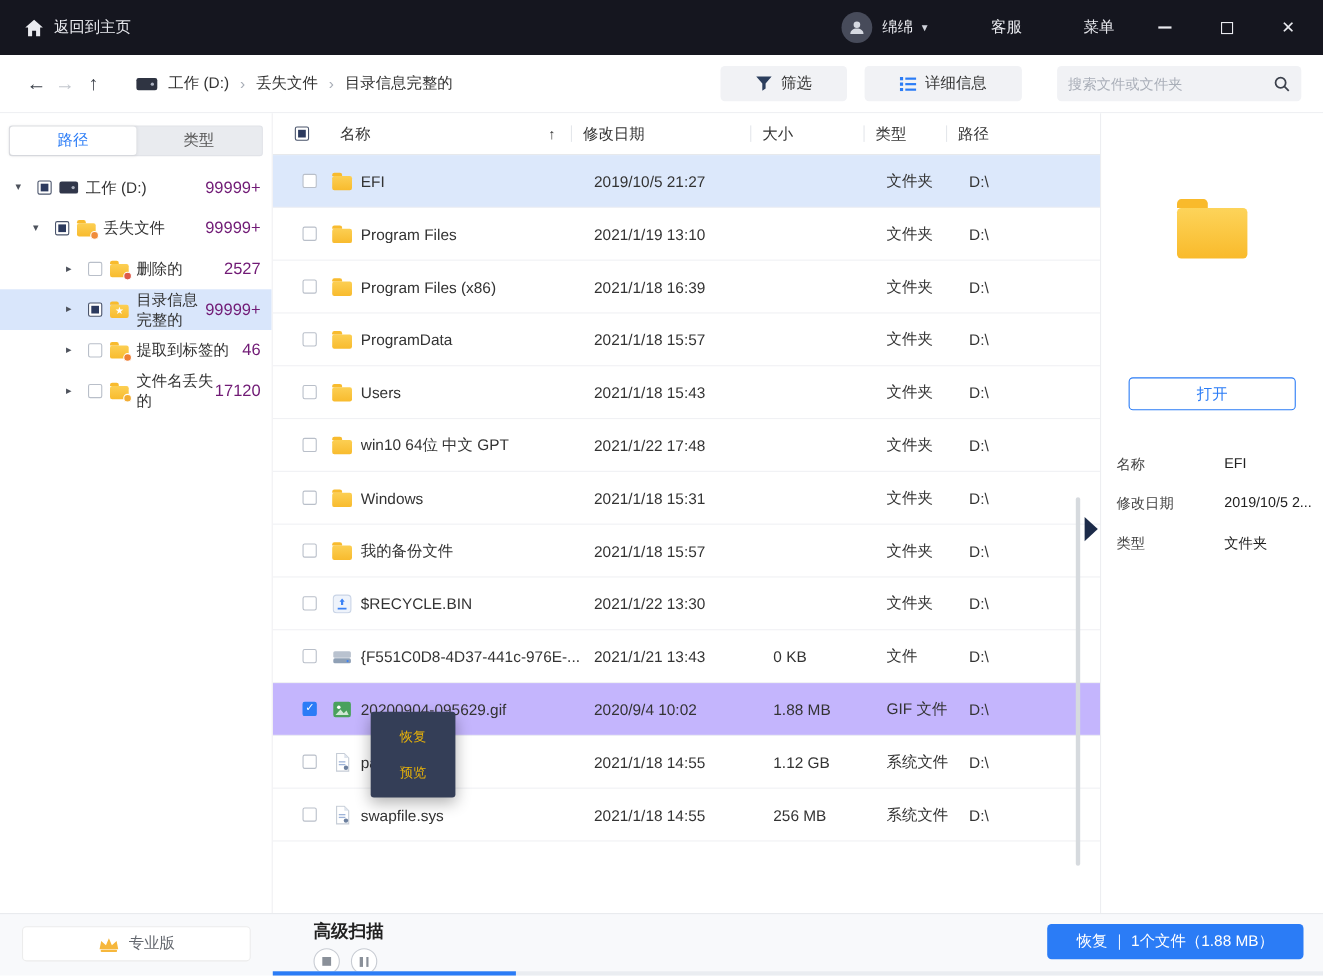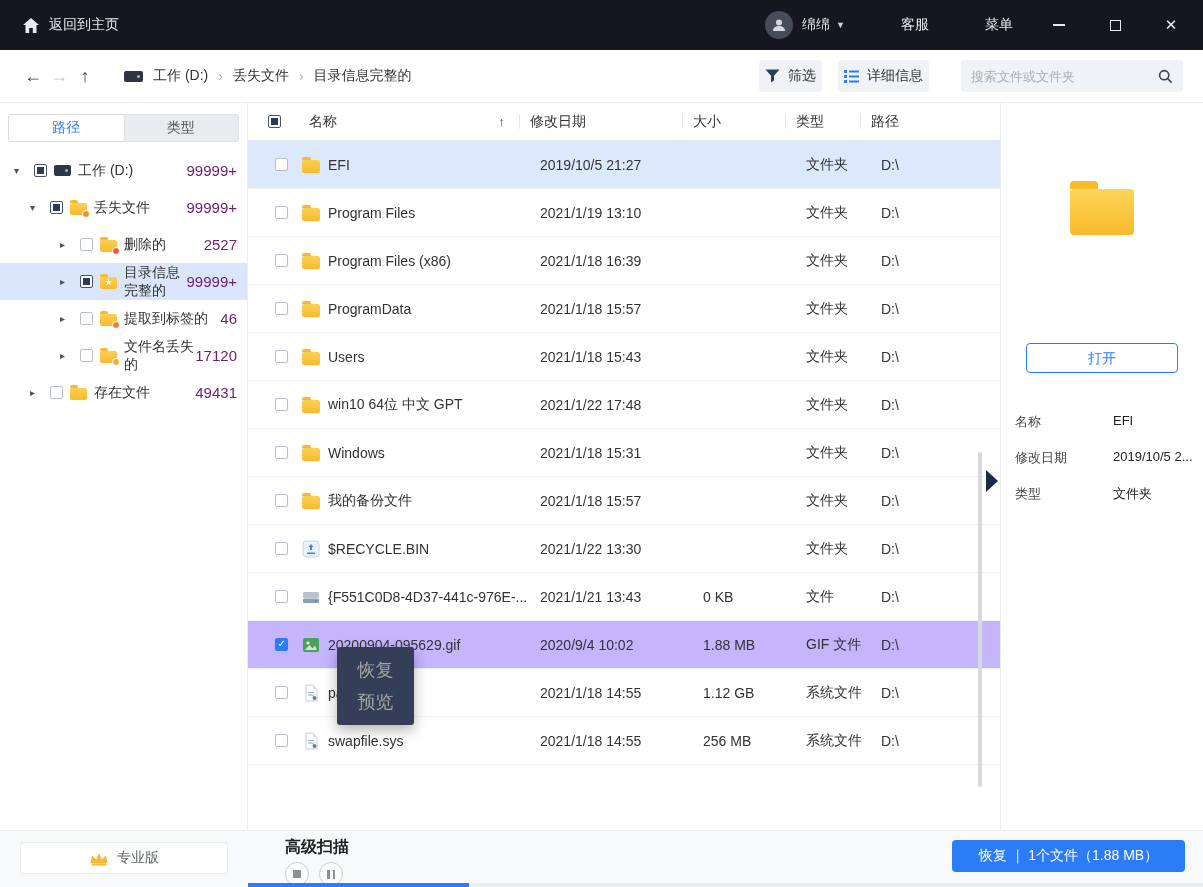--- a/index.html
+++ b/index.html
@@ -26,21 +26,21 @@
   .nav-arrow{font-size:18px;width:26px;text-align:center;color:#3d424b}
   .nav-arrow.disabled{color:#c3c7ce}
   .nav-back::before{content:"←"}
   .nav-fwd::before{content:"→"}
   .nav-up::before{content:"↑"}
   .bc-drive{width:19px;height:11px;background:#2f3442;border-radius:2px;margin:0 10px 0 26px;position:relative}
   .bc-drive::after{content:"";position:absolute;right:3px;top:4px;width:3px;height:3px;border-radius:50%;background:#aeb4c2}
   .crumb{font-size:14px;color:#333}
   .crumb-sep{color:#a8adb6;margin:0 10px;font-size:14px}
   .crumb-sep::before{content:"›"}
-  .tool-btn{display:flex;align-items:center;gap:8px;background:#f1f2f5;border-radius:4px;height:32px;padding:0 6px;font-size:14px;color:#333}
+  .tool-btn{display:flex;align-items:center;gap:8px;background:#f1f2f5;border-radius:4px;height:32px;padding:0 32px;font-size:14px;color:#333}
   .btn-filter{margin-left:auto}
   .btn-details{margin-left:16px}
   .searchbox{margin-left:32px;width:222px;height:32px;background:#f1f2f5;border-radius:4px;display:flex;align-items:center;padding:16px 10px}
   .searchbox input{border:none;outline:none;background:transparent;flex:1;font-size:13px;color:#333;font-family:inherit}
   .searchbox input::placeholder{color:#a9aeb8}
 
   
   .sidebar{position:absolute;left:0;top:103px;width:248px;bottom:57px;background:#fff;border-right:1px solid #edeef1;overflow:hidden}
   .seg{margin:11px 8px 10px 8px;background:#e9ebef;border-radius:3px;display:flex;height:28px;border:1px solid #e1e3e8}
   .seg-tab{flex:1;display:flex;align-items:center;justify-content:center;font-size:14px;color:#555}
@@ -104,21 +104,21 @@
   .ctrl-circle{width:24px;height:24px;border:1px solid #c8ccd3;border-radius:50%;background:#fff;display:flex;align-items:center;justify-content:center}
   .ic-stop{width:8px;height:8px;background:#8a9099}
   .ic-pause{display:flex;gap:3px}
   .ic-pause i{display:block;width:2.5px;height:9px;background:#8a9099}
   .recover-btn{position:absolute;right:18px;top:9px;width:233px;height:32px;background:#2b7cf6;border-radius:4px;color:#fff;font-size:14px;display:flex;align-items:center;justify-content:center}
   .progress-track{position:absolute;left:248px;bottom:0;width:955px;height:4px;background:#eaedf1}
   .progress-fill{height:100%;background:#2b7cf6}
 
   
   .ctx-menu{position:absolute;left:337px;top:647px;width:77px;background:#343e57;border-radius:3px;box-shadow:0 5px 14px rgba(0,0,0,.3);padding:7px 0;z-index:50}
-  .ctx-item{height:32px;line-height:32px;text-align:center;color:#a3a3a3;font-size:18px}
+  .ctx-item{height:32px;line-height:32px;text-align:center;color:#eab308;font-size:12px}
 </style>
 </head>
 <body>
 
 <div class="app">
 
   <div class="titlebar">
     <div class="tb-left">
       <svg width="18" height="17" viewBox="0 0 18 17">
           <path d="M9 1 L17 8 H14.5 V16 H10.8 V11 H7.2 V16 H3.5 V8 H1 Z" fill="#e9eaef"></path>
@@ -242,27 +242,20 @@
     <div class="tree-item lvl2">
       <span class="arrow right"></span>
       <span class="cbx"></span>
       <span class="fold">
           <span class="em em-q"></span>
         </span>
       <span>文件名丢失的</span>
       <span class="count">17120</span>
     </div>
 
-    <div class="tree-item lvl1">
-      <span class="arrow right"></span>
-      <span class="cbx"></span>
-      <span class="fold"></span>
-      <span>存在文件</span>
-      <span class="count">49431</span>
-    </div>
   </div>
 
   <div class="table">
     <div class="thead">
       <span class="cbx partial" style="margin:0"></span>
       <span class="h-name">
         <span class="txt">名称</span>
         <span class="sort"></span>
       </span>
       <span class="h-col h-date">修改日期</span>

